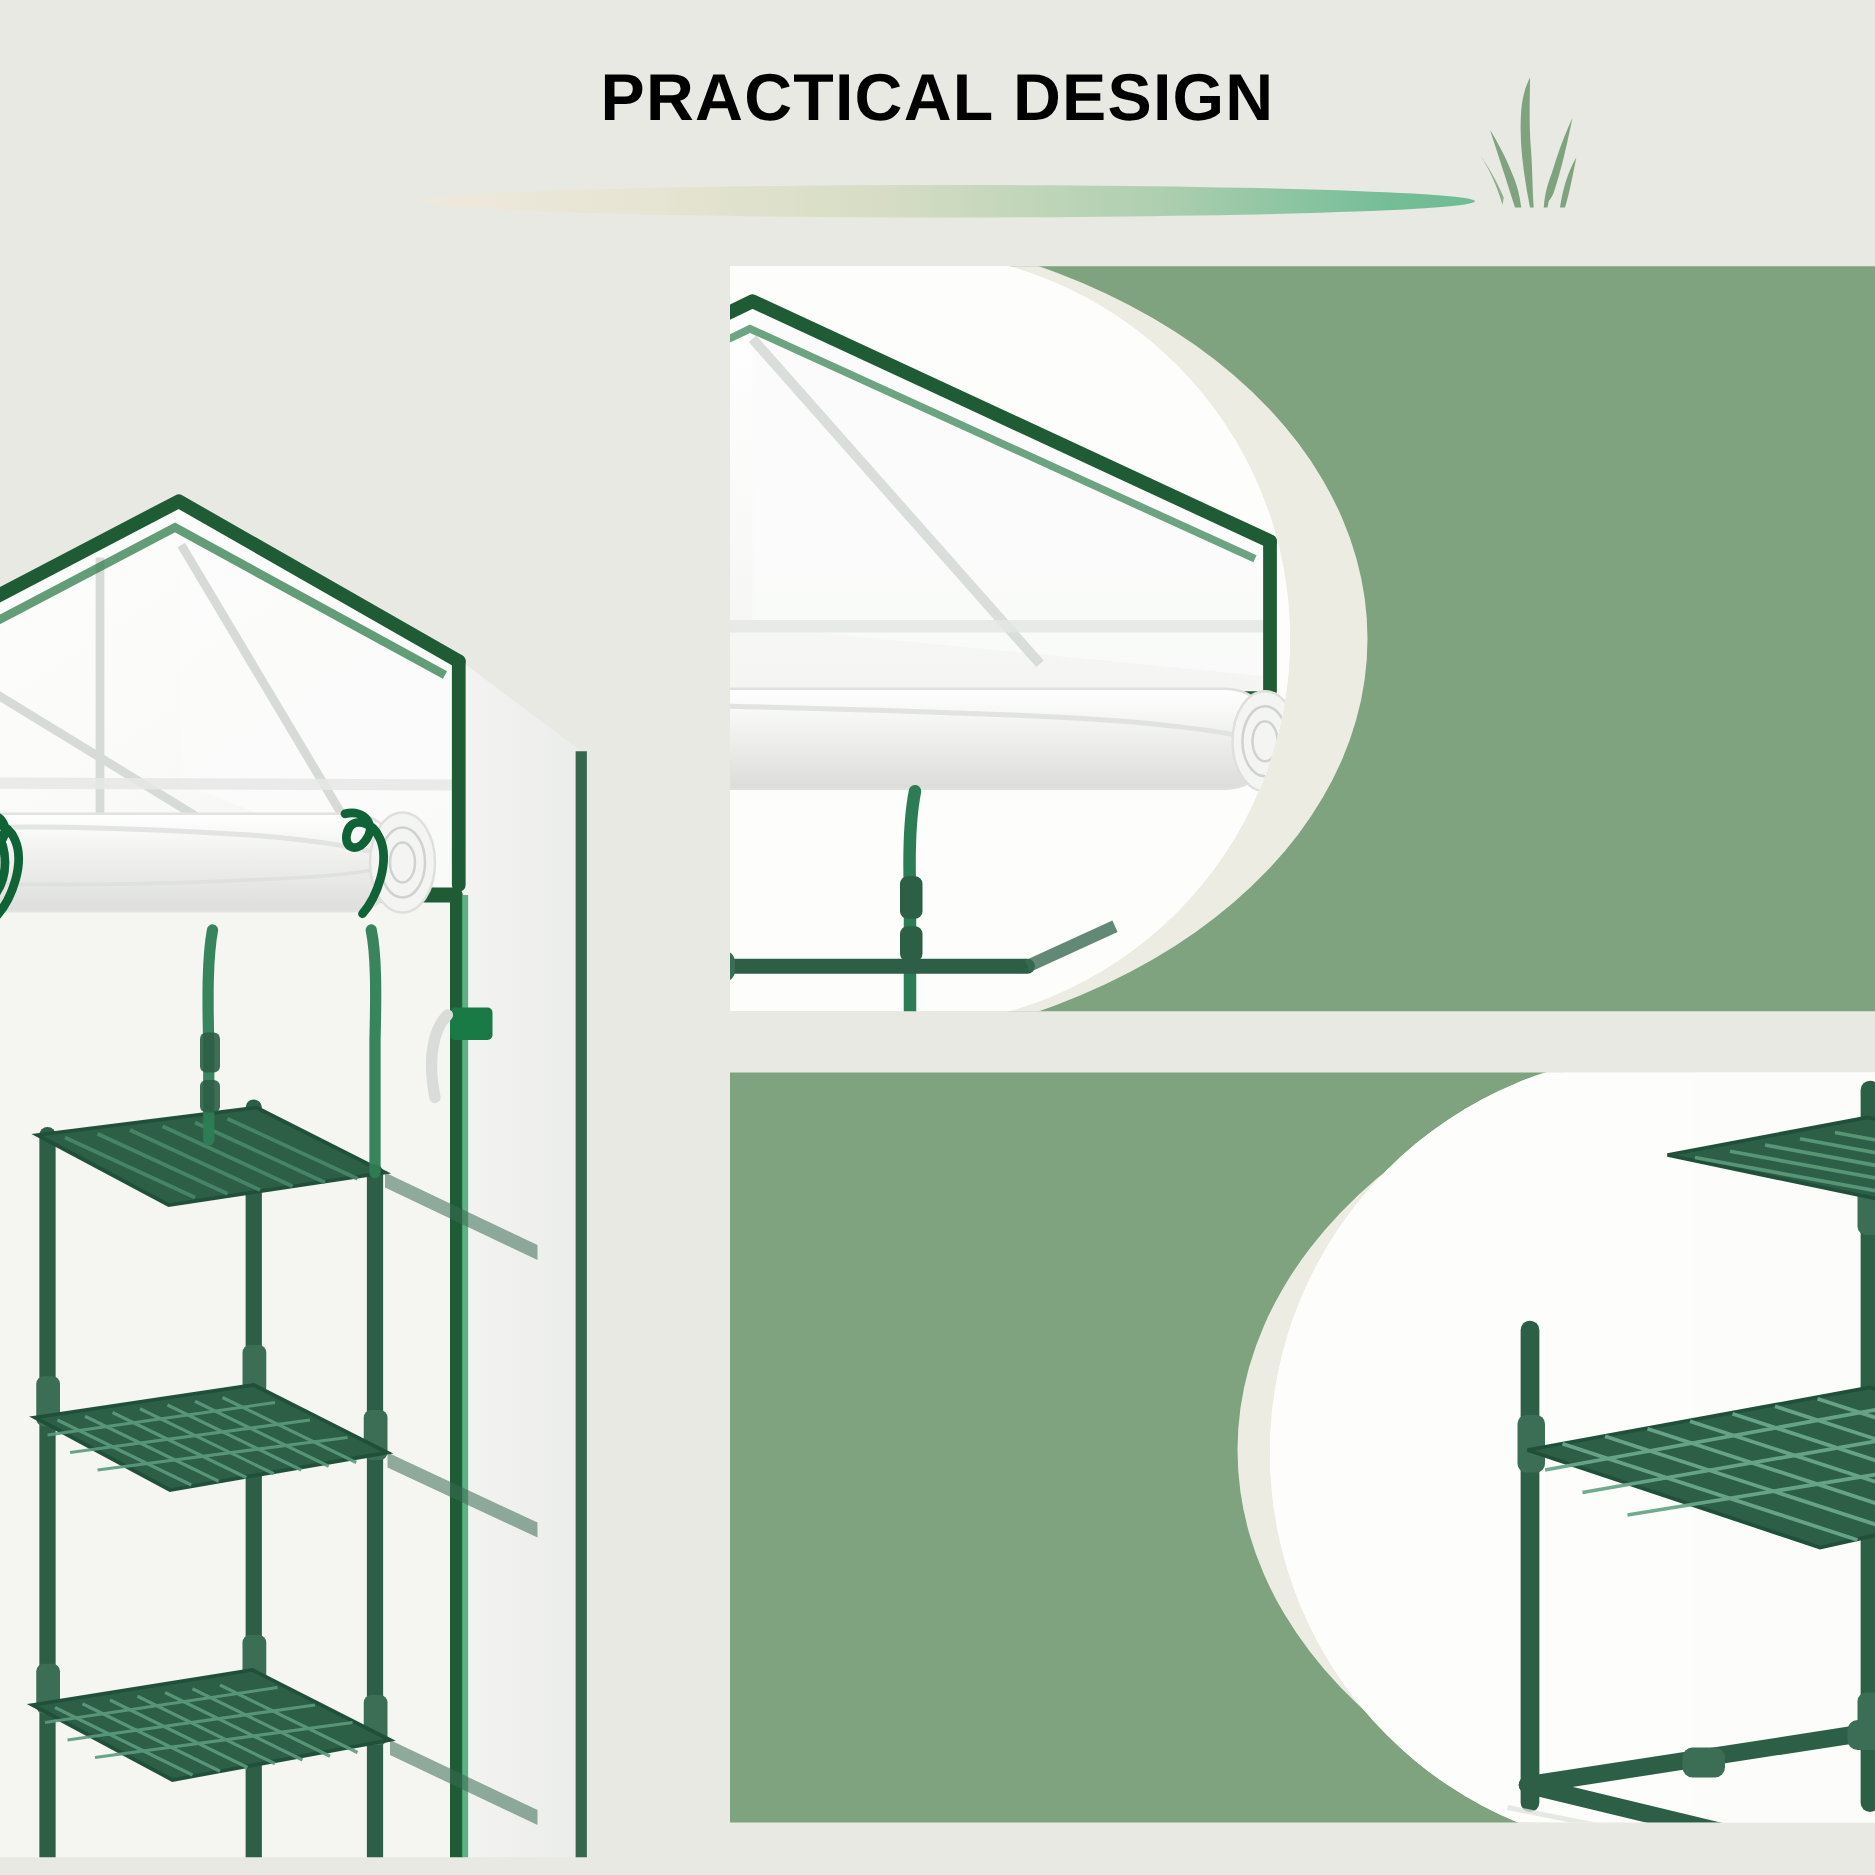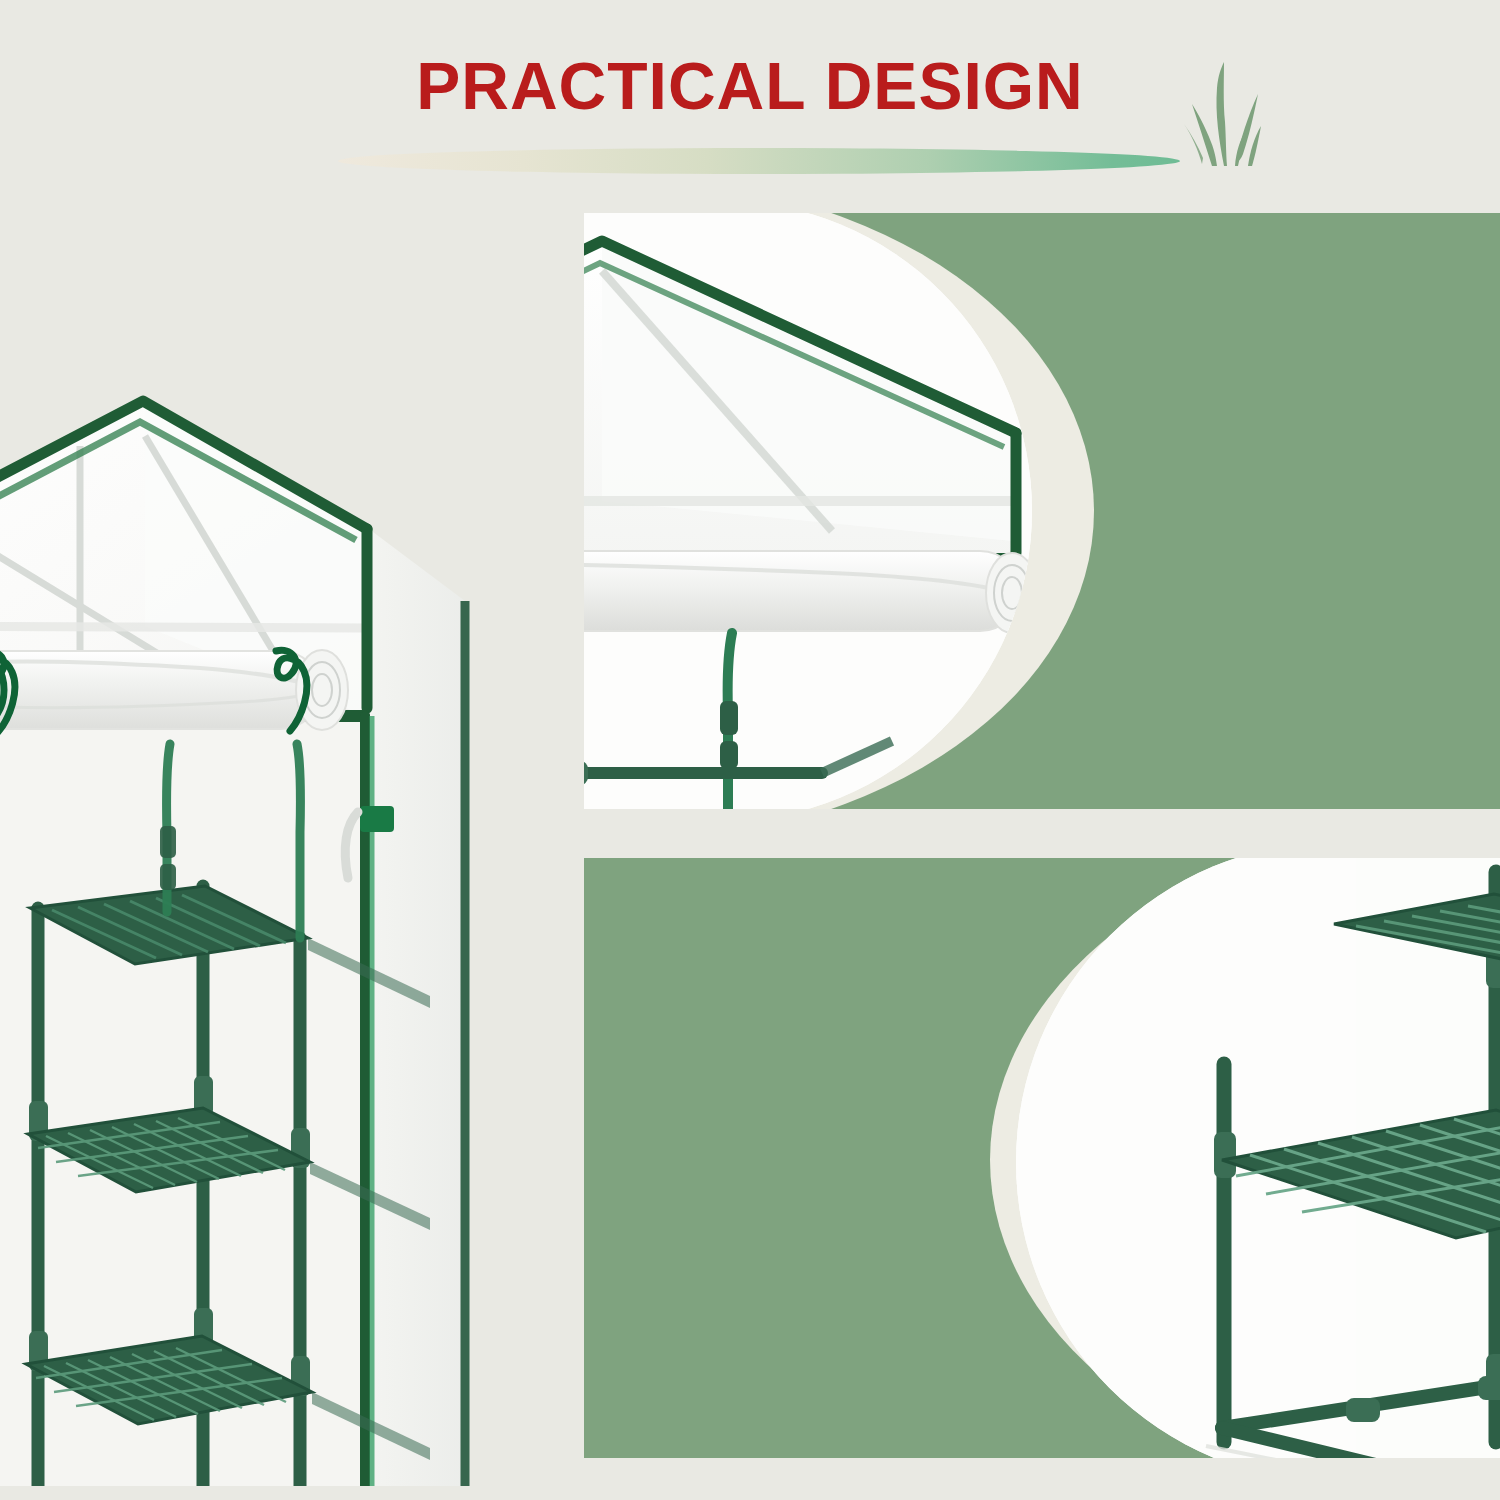--- a/index.html
+++ b/index.html
@@ -10,22 +10,22 @@
     overflow:hidden;
     position:relative;
   }
   .stage{position:absolute;inset:0;width:1500px;height:1500px;}
 
   
   .header{position:absolute;left:0;top:0;width:1500px;height:200px;}
   .title{
     position:absolute;left:0;top:48px;width:1500px;
     text-align:center;
-    font-size:66px;font-weight:bold;letter-spacing:1px;
-    color:#b91c1c;
+    font-size:53px;font-weight:bold;letter-spacing:1px;
+    color:#000000;
     font-family:"Liberation Sans",sans-serif;
     white-space:nowrap;
   }
   .title-underline{
     position:absolute;left:338px;top:148px;width:842px;height:26px;
     border-radius:50%;
     background:linear-gradient(90deg,#efe9dd 0%,#e6e4d2 22%,#d6ddc4 44%,#aecfb0 70%,#74bd97 92%,#6fbc95 100%);
     filter:blur(0.4px);
   }
   .grass-icon{position:absolute;left:1178px;top:58px;width:100px;height:110px;}

